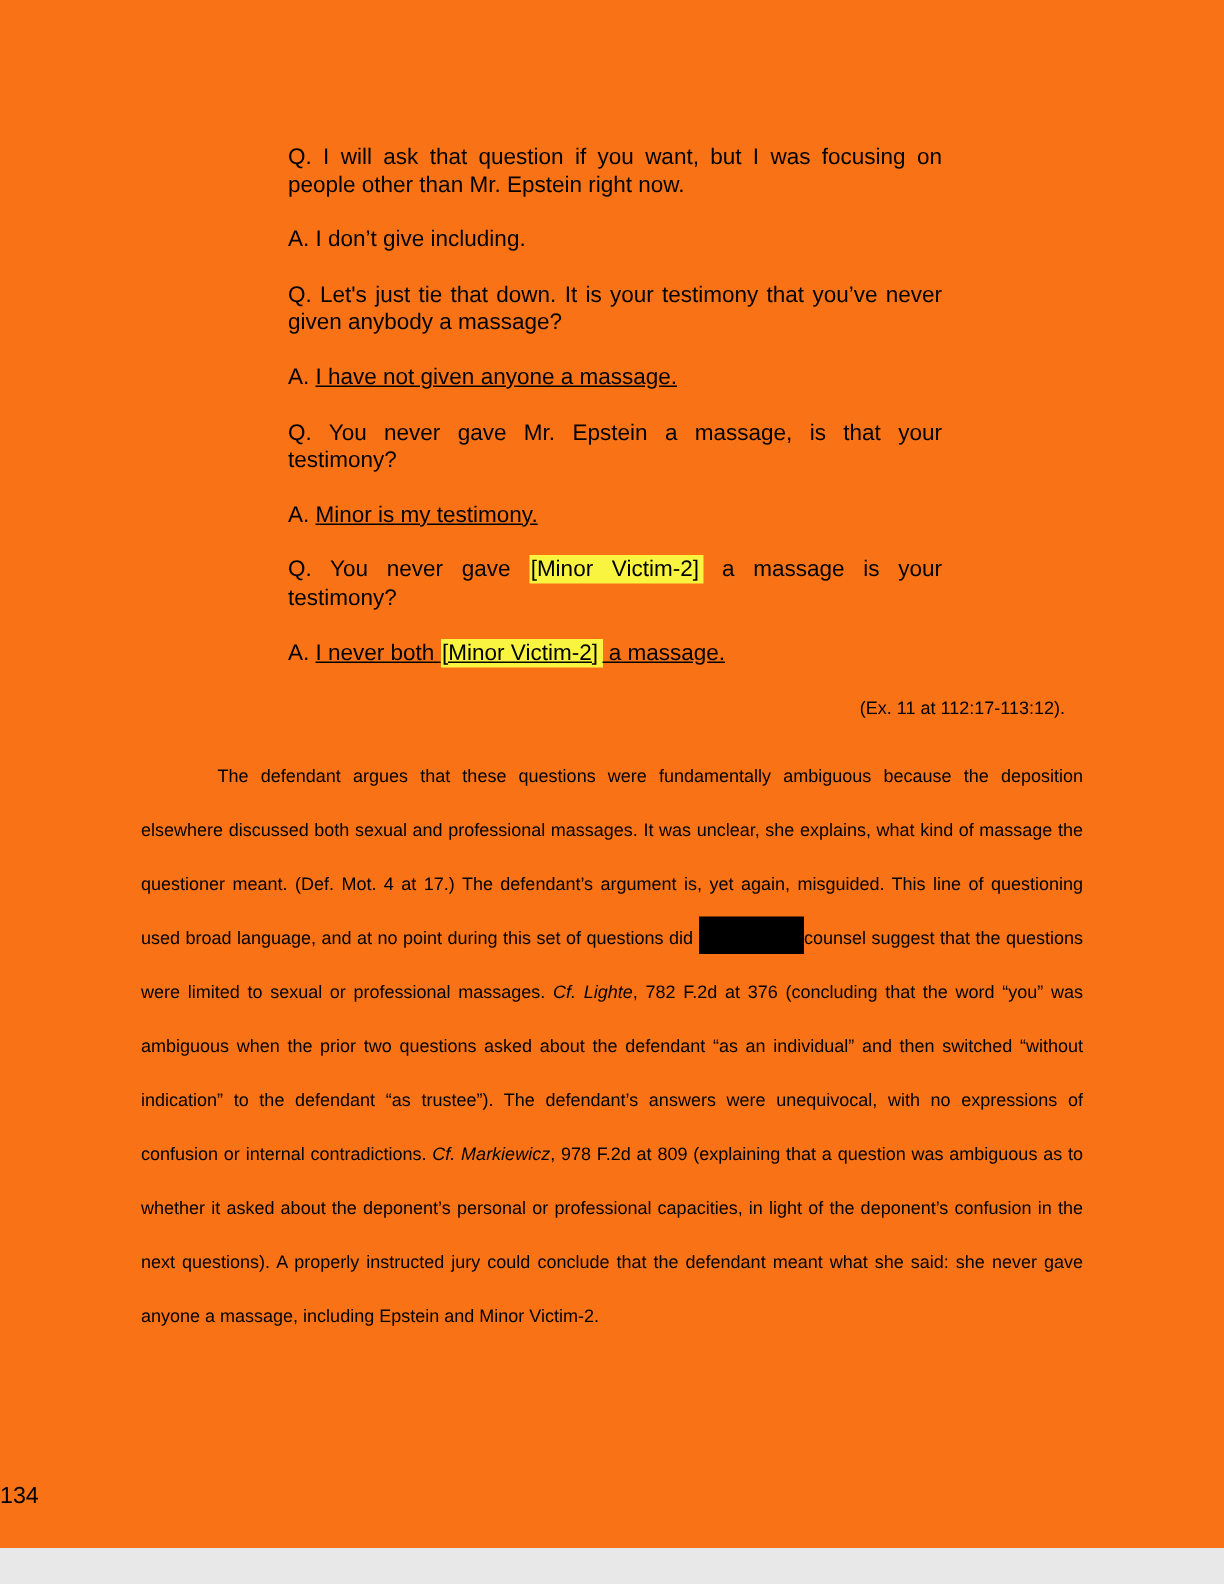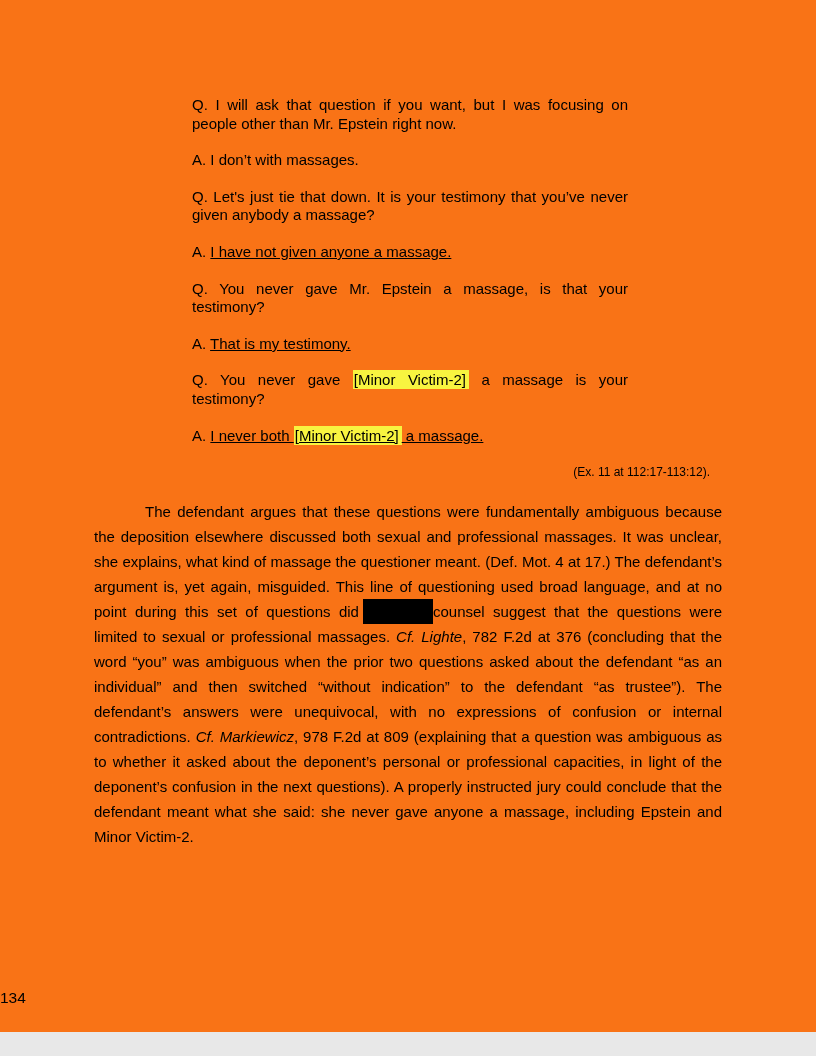--- a/index.html
+++ b/index.html
@@ -33,22 +33,22 @@
     margin: 12px;
     font-size: 12px;
     line-height: 18.5px;
     text-align: right;
   }
   .body-par {
     margin: 17px 0 0 0;
     width: 628px;
     text-align: justify;
     text-indent: 51px;
-    font-size: 15px;
-    line-height: 25px;
+    font-size: 12px;
+    line-height: 36px;
   }
   .it { font-style: italic; }
   .ul { text-decoration: underline; }
   .hl { padding: 1px 3px 1px 1px; }
   .redaction {
     display: inline-block;
     width: 70px;
     height: 25px;
     background: #000000;
     vertical-align: -7px;
@@ -64,25 +64,25 @@
   }
 </style>
 </head>
 <body>
 
 <div class="page">
   <div class="content">
 
     <div class="quote-block">
         <p><span>Q. I will ask that question if you want, but I was focusing on people other than Mr. Epstein right now.</span></p>
-        <p><span>A. I don’t with massages.</span></p>
+        <p><span>A. I don’t give including.</span></p>
         <p><span>Q. Let's just tie that down. It is your testimony that you’ve never given anybody a massage?</span></p>
         <p><span>A. </span><span class="ul">I have not given anyone a massage.</span></p>
         <p><span>Q. You never gave Mr. Epstein a massage, is that your testimony?</span></p>
-        <p><span>A. </span><span class="ul">That is my testimony.</span></p>
+        <p><span>A. </span><span class="ul">Minor is my testimony.</span></p>
         <p><span>Q. You never gave </span><span class="hl" style="background: rgb(248, 244, 64);">[Minor Victim-2]</span><span> a massage is your testimony?</span></p>
         <p><span>A. </span><span class="ul">I never both </span><span class="ul hl" style="background: rgb(248, 244, 64);">[Minor Victim-2]</span><span class="ul"> a massage.</span></p>
       </div>
 
     <p class="citation">(Ex. 11 at 112:17-113:12).</p>
 
     <p class="body-par"><span>The defendant argues that these questions were fundamentally ambiguous because the deposition elsewhere discussed both sexual and professional massages.  It was unclear, she explains, what kind of massage the questioner meant.  (Def. Mot. 4 at 17.)  The defendant’s argument is, yet again, misguided.  This line of questioning used broad language, and at no point during this set of questions did</span><span class="redaction" style="background: rgb(0, 0, 0);"></span><span>counsel suggest that the questions were limited to sexual or professional massages.  </span><span class="it">Cf. Lighte</span><span>, 782 F.2d at 376 (concluding that the word “you” was ambiguous when the prior two questions asked about the defendant “as an individual” and then switched “without indication” to the defendant “as trustee”).  The defendant’s answers were unequivocal, with no expressions of confusion or internal contradictions.  </span><span class="it">Cf. Markiewicz</span><span>, 978 F.2d at 809 (explaining that a question was ambiguous as to whether it asked about the deponent’s personal or professional capacities, in light of the deponent’s confusion in the next questions).  A properly instructed jury could conclude that the defendant meant what she said: she never gave anyone a massage, including Epstein and Minor Victim-2.</span></p>
 
   </div>
 

